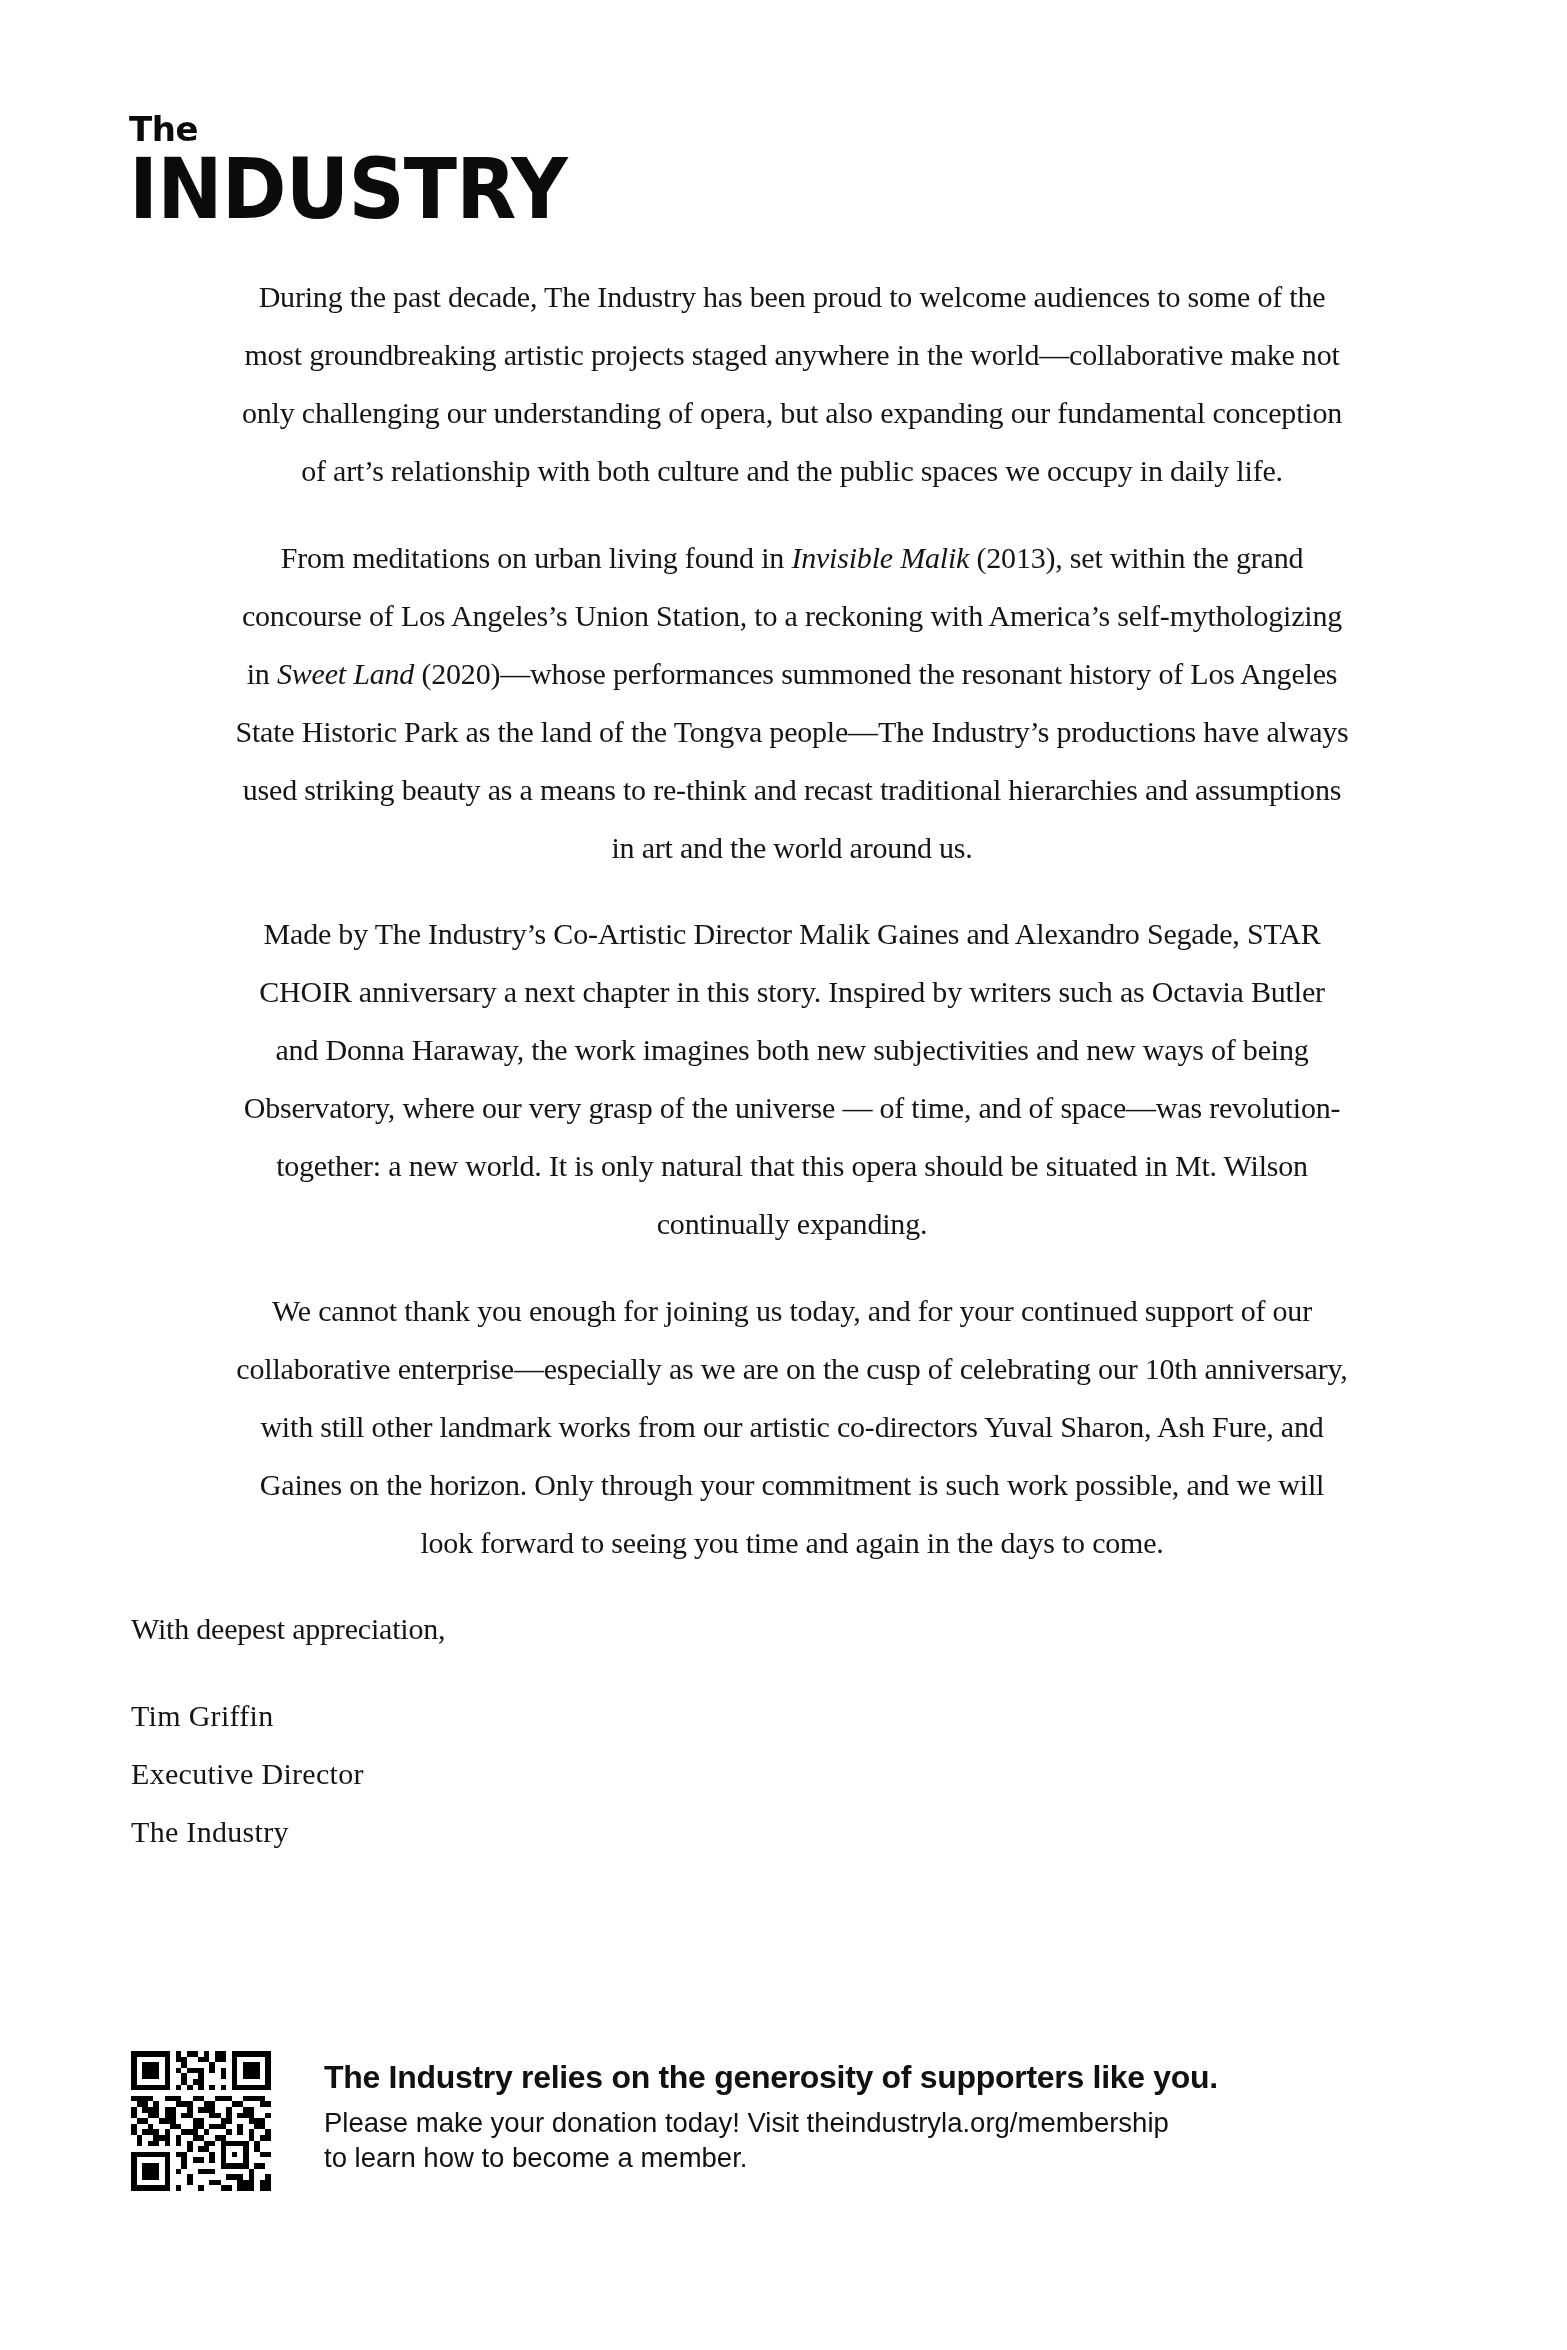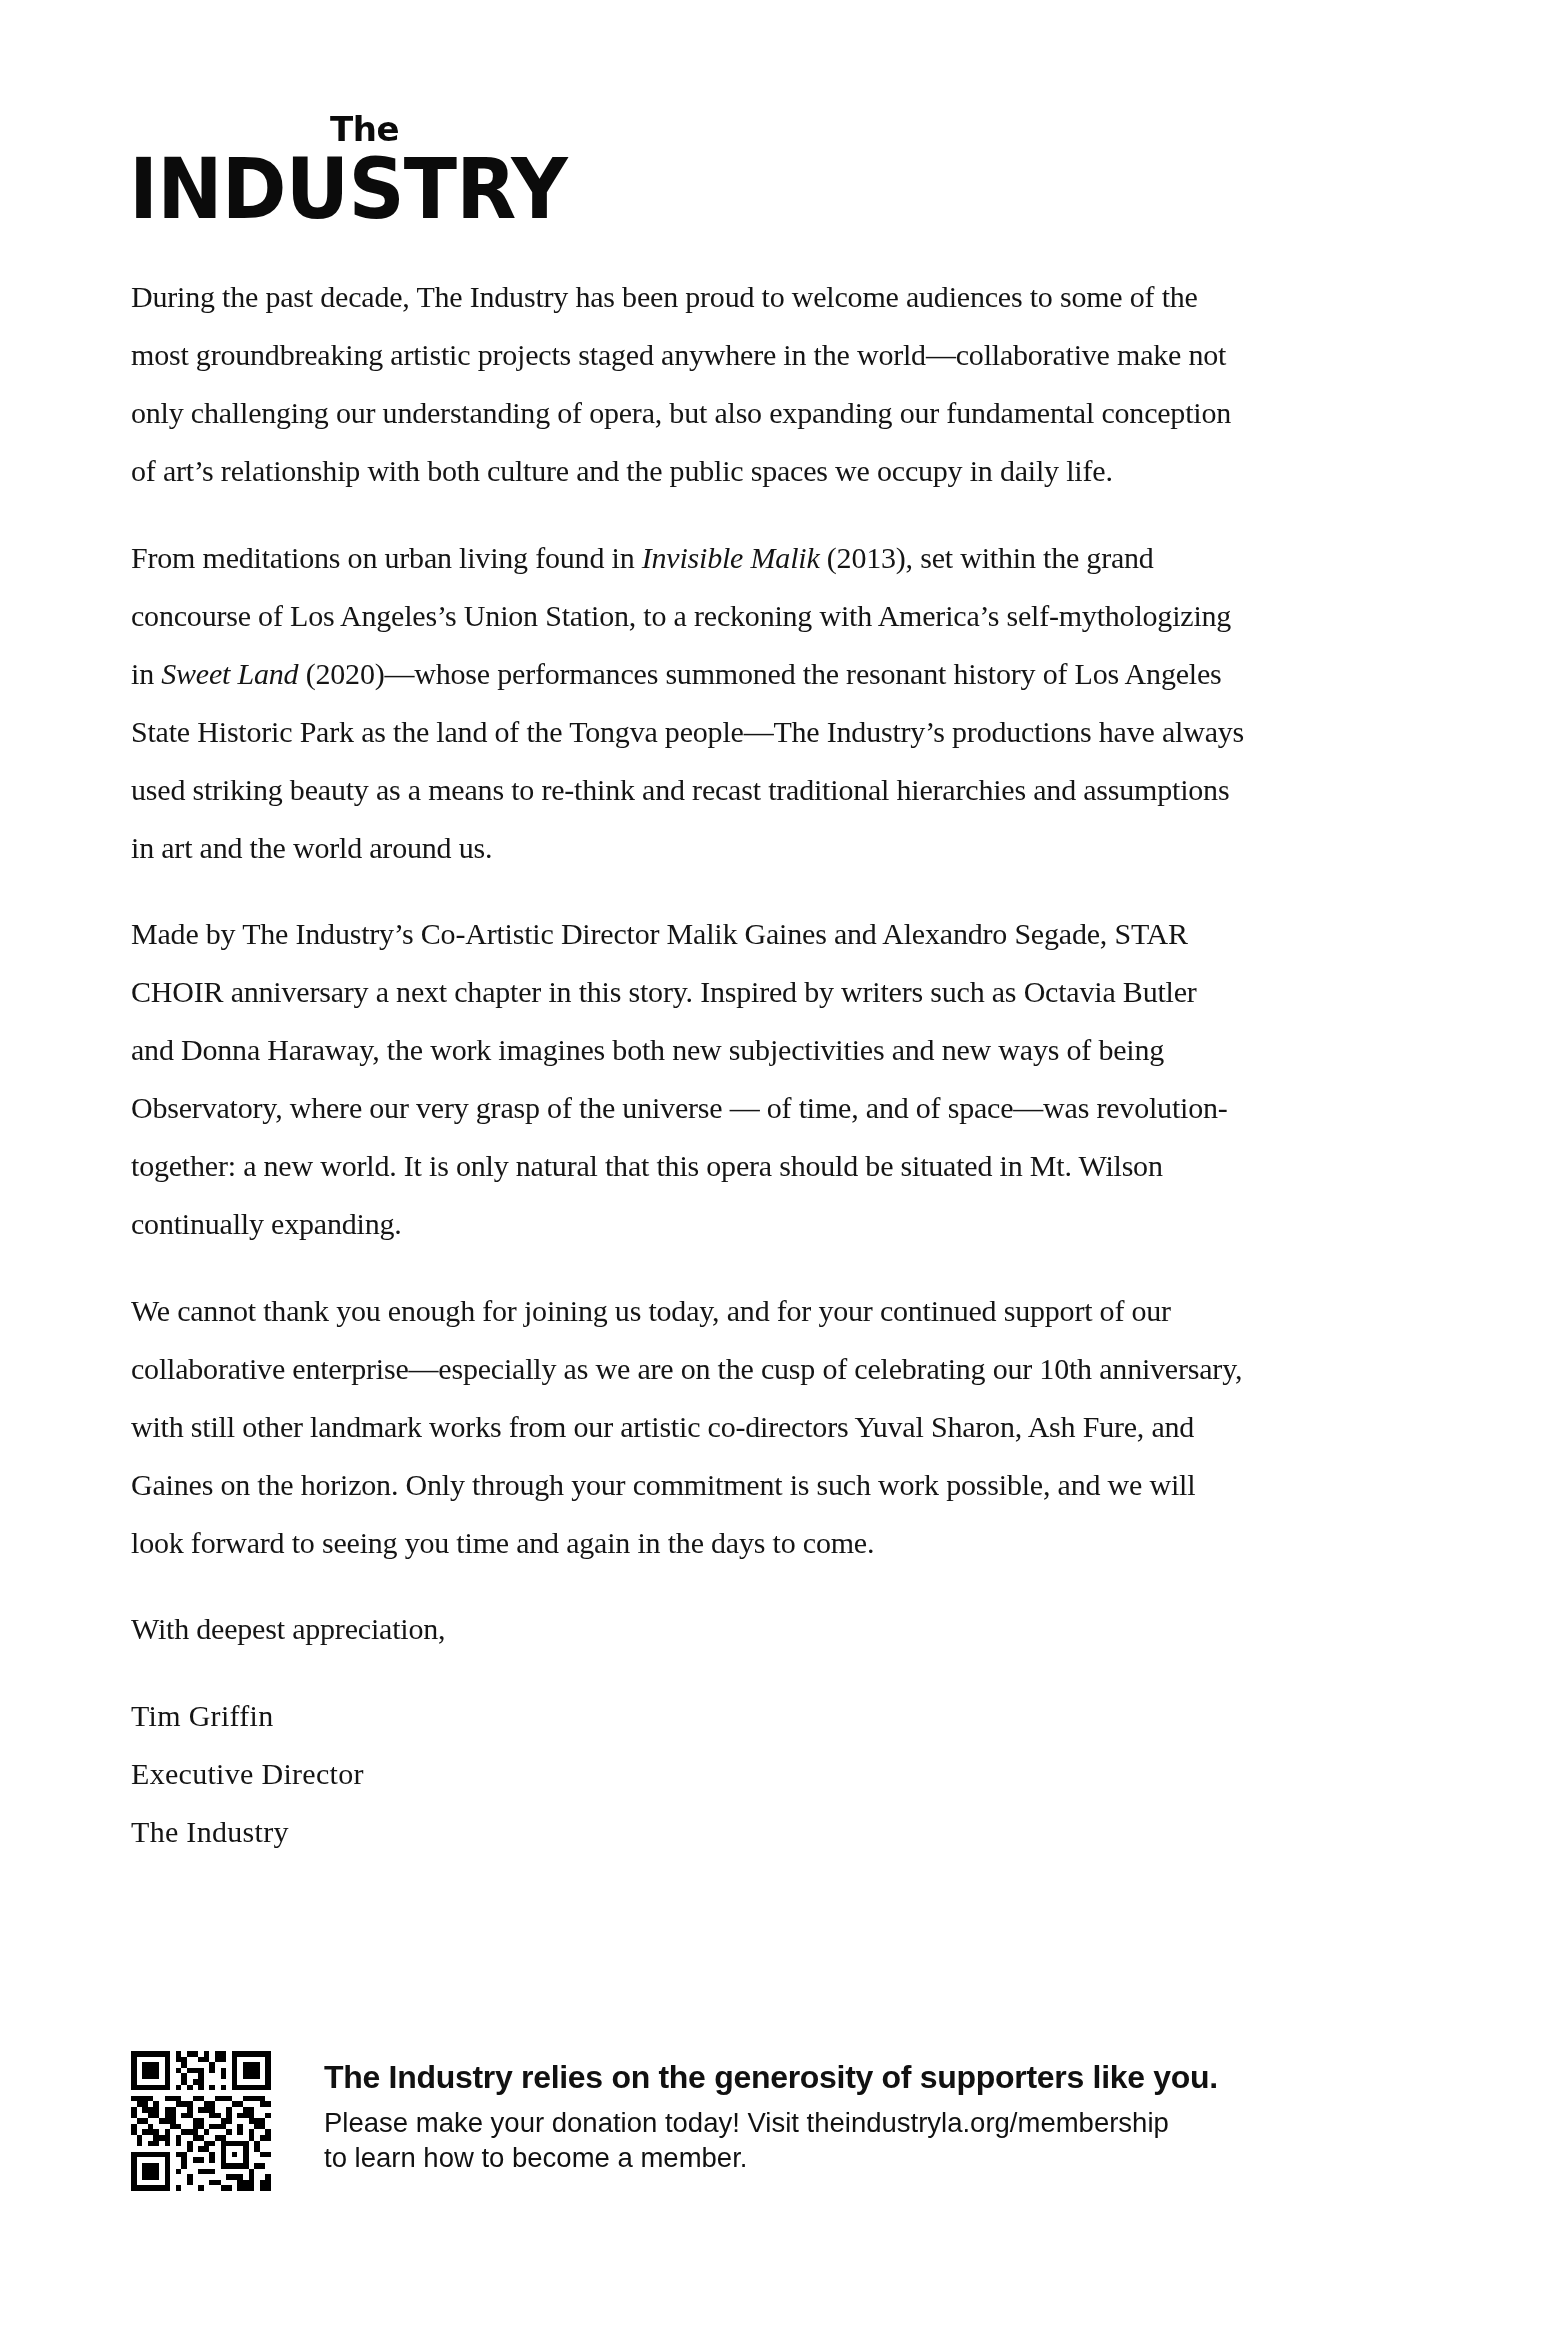--- a/index.html
+++ b/index.html
@@ -1,24 +1,24 @@
 <!DOCTYPE html>
 <html style="font-size:14.7px"><head>
 <meta charset="utf-8">
 <style>
   html, body { margin: 0; padding: 0; background: #ffffff; }
   body { width: 1568px; height: 2351px; position: relative; overflow: hidden; color: #111111; }
   .page { position: absolute; left: 0; top: 0; width: 1568px; height: 2351px; background: #ffffff; }
 
-  .logo { position: absolute; left: 129px; top: 110px; font-family: "DejaVu Sans", sans-serif; font-weight: bold; color: #0b0b0b; text-align: center; }
+  .logo { position: absolute; left: 129px; top: 110px; font-family: "DejaVu Sans", sans-serif; font-weight: bold; color: #0b0b0b; }
   .logo-the { display: block; font-size: 34px; line-height: 39px; letter-spacing: -0.5px; }
   .logo-main { display: block; font-size: 84px; line-height: 77px; letter-spacing: -0.9px; margin-top: 1.8px; transform: scaleX(0.93); transform-origin: left center; }
 
   .letter { position: absolute; left: 131px; top: 268px; width: 1322px; font-family: "Liberation Serif", serif; font-size: 30px; color: #151515; }
-  .para { margin: 0 0 28.5px 0; }
+  .para { margin: 0 0 28.5px 0; text-align: center; }
   .line { display: block; height: 58px; line-height: 58px; white-space: nowrap; letter-spacing: -0.2px; }
   .line em { font-style: italic; }
 
   .closing { margin: 0 0 28.5px 0; }
   .sig .line { letter-spacing: 0.3px; }
 
   .footer { position: absolute; left: 131px; top: 2050px; width: 1194px; height: 147px; }
   .qr { position: absolute; left: 0; top: 0.9px; width: 140px; height: 140px; }
   .footer-text { position: absolute; left: 193px; top: 7.3px; font-family: "Liberation Sans", sans-serif; color: #111111; }
   .footer-head { display: block; font-weight: bold; font-size: 32px; line-height: 40px; letter-spacing: -0.3px; white-space: nowrap; }

